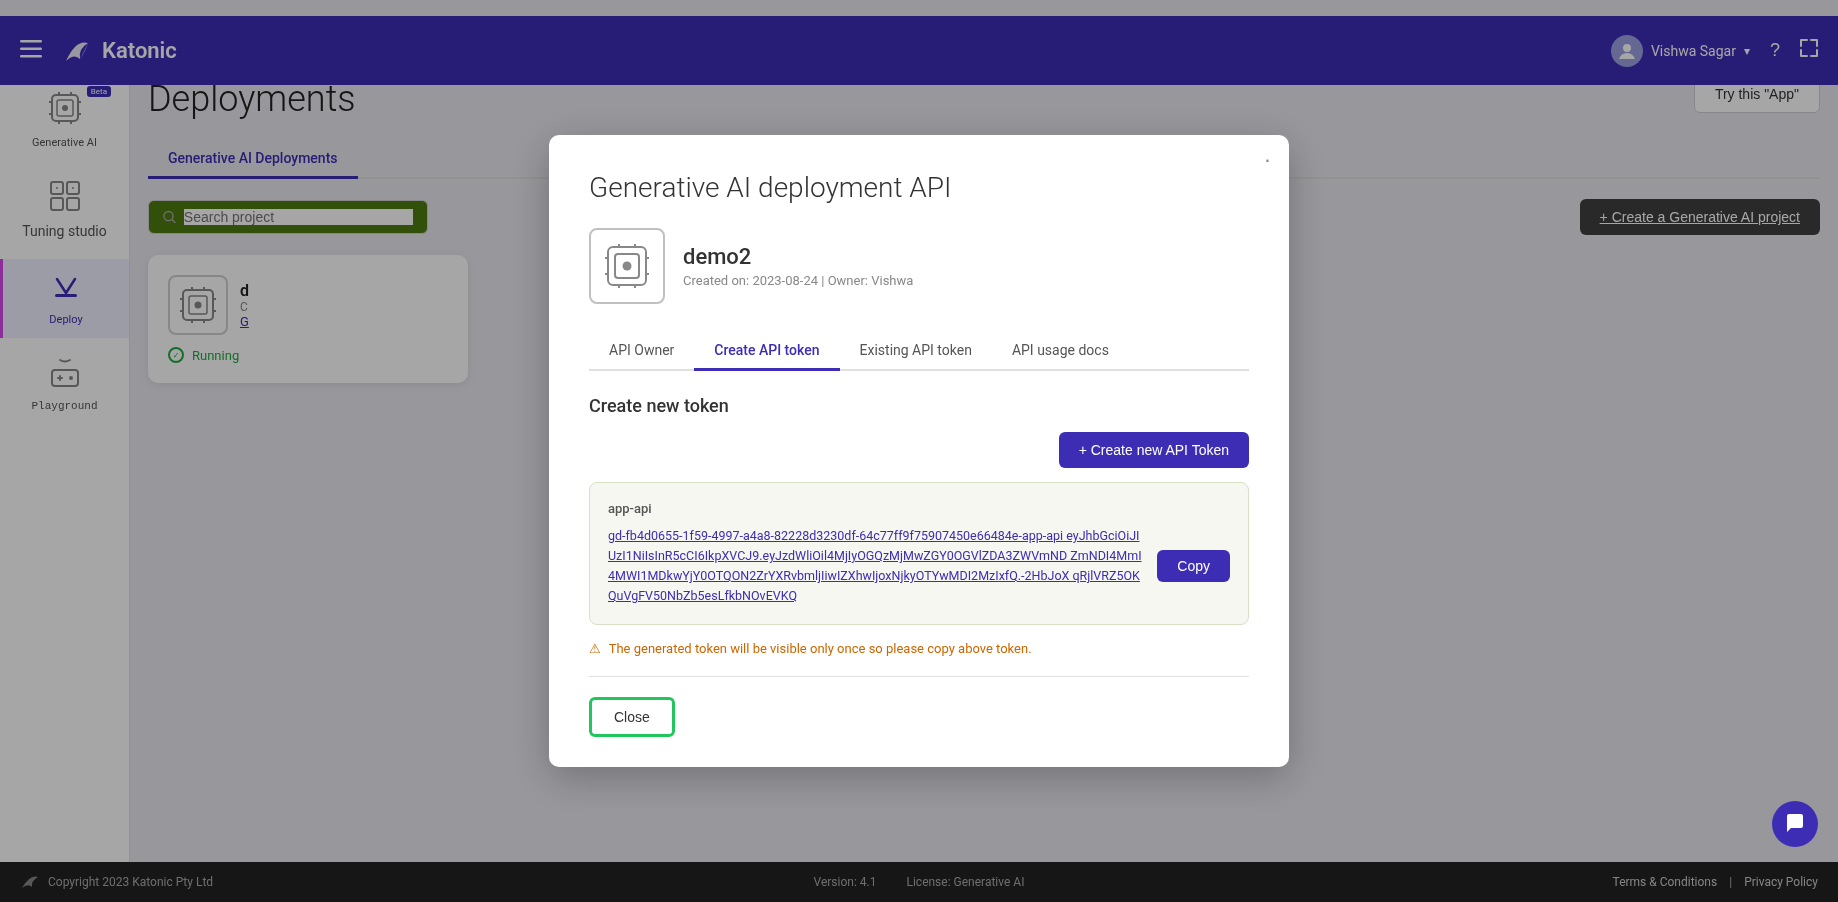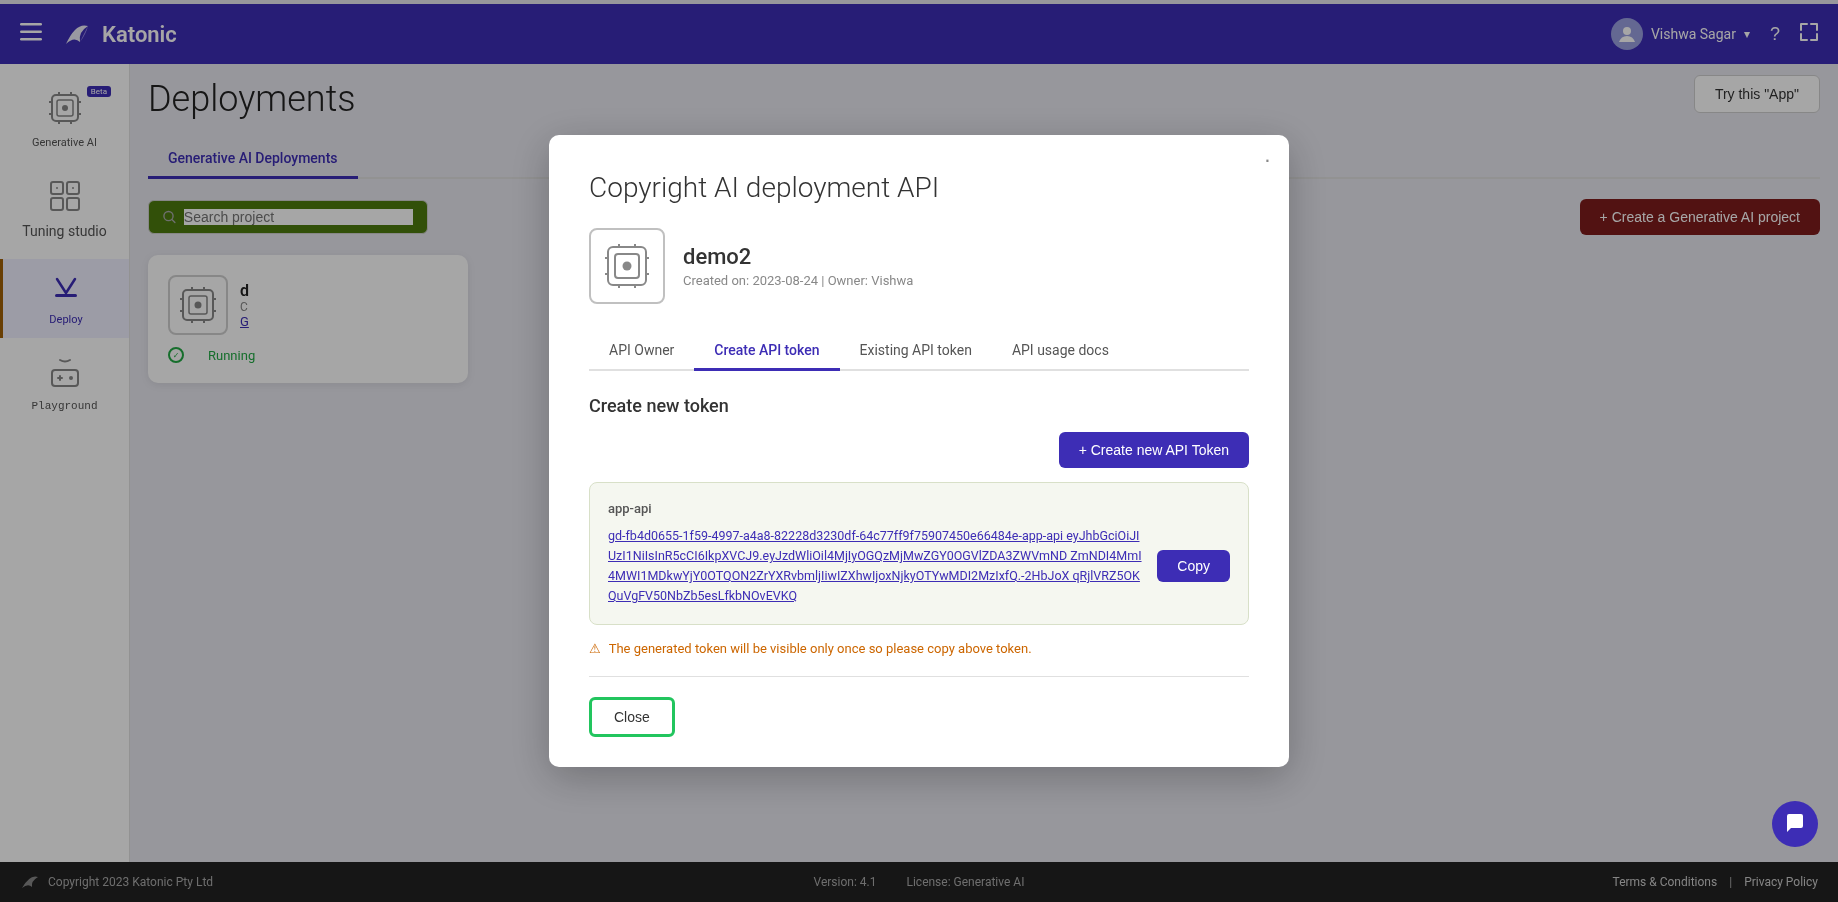--- a/index.html
+++ b/index.html
@@ -8,22 +8,22 @@
       background: #e8e8f0;
       width: 1838px;
       height: 902px;
       overflow: hidden;
       position: relative;
     }
 
     
     .navbar {
       position: fixed;
-      top: 4px; left: 0; right: 0;
-      height: 60px;
+      top: 16px; left: 0; right: 0;
+      height: 69px;
       background: #3d2db5;
       display: flex;
       align-items: center;
       justify-content: space-between;
       padding: 0 20px;
       z-index: 100;
     }
     .navbar-left {
       display: flex;
       align-items: center;
@@ -101,21 +101,21 @@
       padding: 12px 10px;
       width: 100%;
       cursor: pointer;
       color: #555;
       font-size: 12px;
       position: relative;
     }
     .sidebar-item.active {
       background: #f0f0ff;
       color: #3d2db5;
-      border-left: 3px solid #a16207;
+      border-left: 3px solid #d946ef;
     }
     .sidebar-item .icon {
       font-size: 24px;
     }
     .beta-badge {
       position: absolute;
       top: 6px;
       right: 18px;
       background: #3d2db5;
       color: white;
@@ -175,30 +175,31 @@
       width: 280px;
     }
     .search-box input {
       border: none;
       outline: none;
       font-size: 14px;
       color: #555;
       width: 100%;
     }
     .create-btn {
-      background: #7f1d1d;
+      background: #404040;
       color: white;
       border: none;
       border-radius: 6px;
       padding: 10px 20px;
       font-size: 14px;
       cursor: pointer;
       display: flex;
       align-items: center;
       gap: 6px;
+      text-decoration: underline;
     }
 
     
     .project-card {
       background: white;
       border-radius: 10px;
       padding: 20px;
       width: 320px;
       box-shadow: 0 2px 8px rgba(0,0,0,0.08);
       display: flex;
@@ -220,21 +221,21 @@
       justify-content: center;
       font-size: 28px;
       color: #555;
     }
     .card-title { font-size: 16px; font-weight: 600; color: #222; }
     .card-sub { font-size: 12px; color: #888; }
     .card-link { font-size: 13px; color: #3d2db5; text-decoration: underline; cursor: pointer; }
     .status-row {
       display: flex;
       align-items: center;
-      gap: 24px;
+      gap: 8px;
       color: #22aa44;
       font-size: 13px;
     }
     .status-dot {
       width: 16px;
       height: 16px;
       border: 2px solid #22aa44;
       border-radius: 50%;
       display: flex;
       align-items: center;
@@ -648,21 +649,21 @@
       </button>
     </div>
   </div>
 </main>
 
 <div class="modal-overlay">
   <div class="modal">
 
     <button class="modal-close">·</button>
 
-    <h2 class="modal-title">Copyright AI deployment API</h2>
+    <h2 class="modal-title">Generative AI deployment API</h2>
 
     
     <div class="modal-project-info">
       <div class="modal-project-icon">
         <svg width="44" height="44" viewBox="0 0 44 44" fill="none">
           <rect x="3" y="3" width="38" height="38" rx="5" stroke="#888" stroke-width="2"></rect>
           <rect x="10" y="10" width="24" height="24" rx="3" stroke="#888" stroke-width="2"></rect>
           <circle cx="22" cy="22" r="4.5" fill="#888"></circle>
           <line x1="0" y1="14" x2="3" y2="14" stroke="#888" stroke-width="2"></line>
           <line x1="41" y1="14" x2="44" y2="14" stroke="#888" stroke-width="2"></line>

